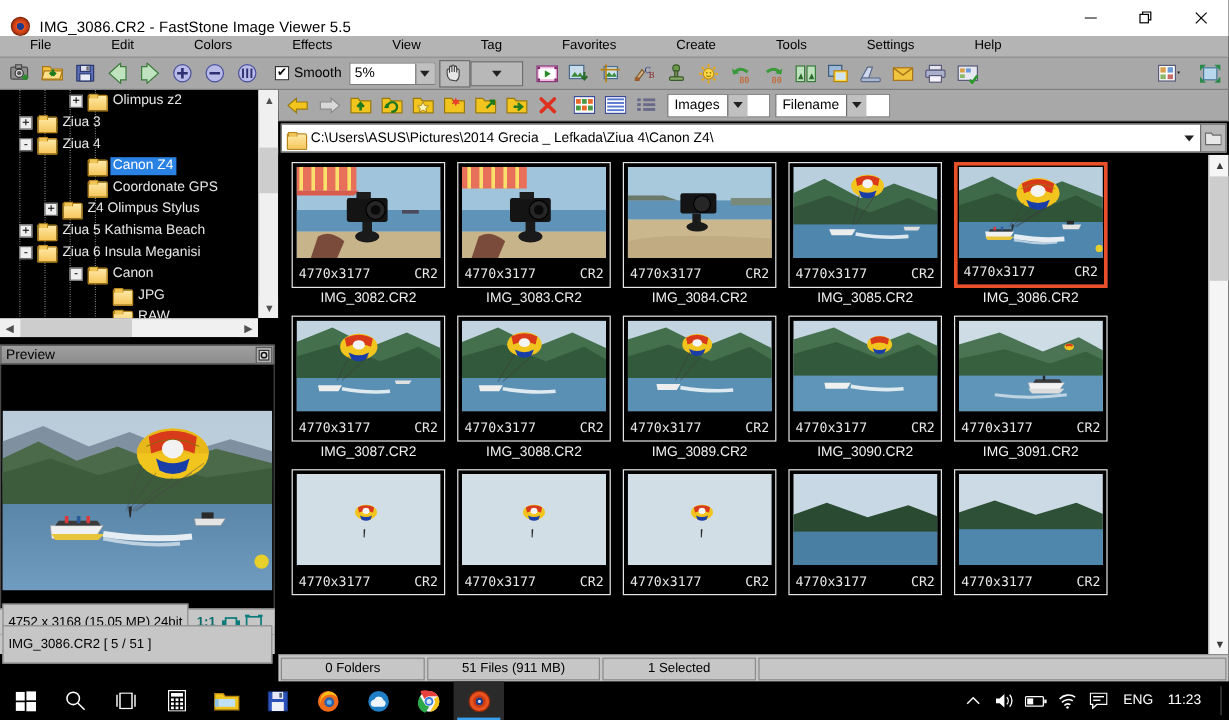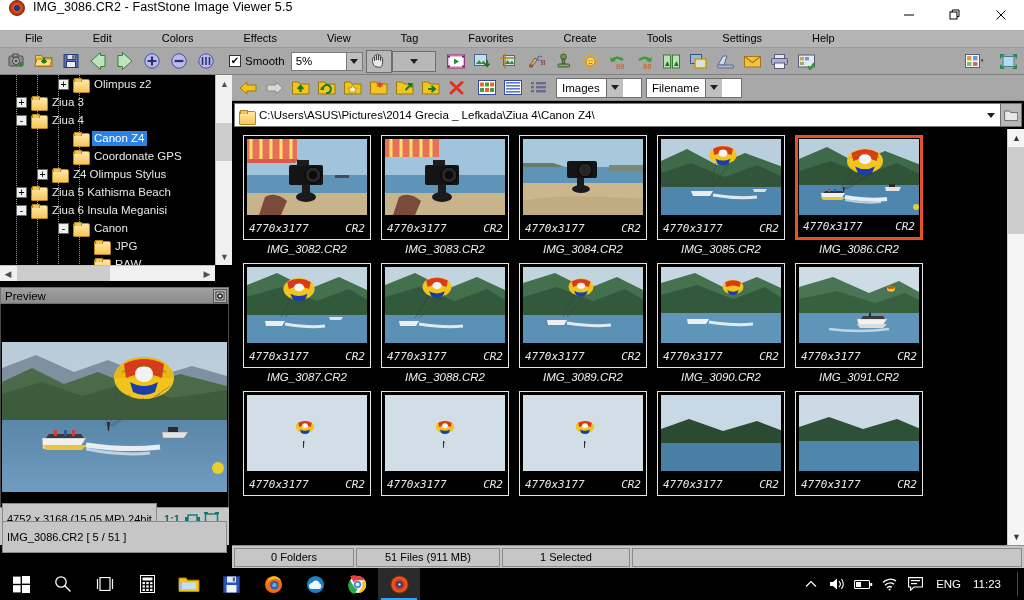--- a/index.html
+++ b/index.html
@@ -8,21 +8,21 @@
     overflow: hidden;
     font-family: "Liberation Sans", sans-serif;
     background: #000;
   }
   #app { position: relative; width: 1024px; height: 600px; }
 
   
   .titlebar {
     position: absolute; left: 0; top: 0; width: 1024px; height: 30px;
     background: #ffffff;
-    display: flex; align-items: flex-start;
+    display: flex; align-items: flex-end;
   }
   .title-icon {
     width: 16px; height: 16px; margin-left: 9px; margin-right: 8px;
     border-radius: 50%;
     background: radial-gradient(circle at 50% 50%, #1a3a8a 0%, #1a3a8a 28%, #e8521f 32%, #c23a12 60%, #8a2a0a 100%);
     border: 1px solid #7a2408;
     flex: 0 0 auto;
   }
   .title-text {
     font-size: 12.5px; color: #000; white-space: nowrap;
@@ -250,21 +250,21 @@
     display: flex; align-items: center; justify-content: center;
   }
 
   .thumbgrid {
     position: absolute; left: 0; top: 54px; width: 792px; height: 416px;
     background: #000; overflow: hidden;
   }
   .thumbgrid-inner {
     position: absolute; left: 0; top: 0; width: 775px; height: 416px;
     padding: 6px 0 0 6px;
-    display: flex; flex-wrap: wrap; align-content: flex-start; font-style: italic;
+    display: flex; flex-wrap: wrap; align-content: flex-start;
   }
   .cell { width: 138px; margin: 0 0 8px 0; padding: 0 5px; }
   .thumb-box {
     width: 128px; height: 105px; border: 1px solid #e6e6e6;
     background: #000; position: relative; overflow: hidden;
   }
   .cell.selected .thumb-box { border: 3px solid #e8502a; width: 128px; height: 105px; }
   .thumb-art { position: absolute; left: 3px; top: 3px; right: 3px; height: 76px; overflow: hidden; }
   .cell.selected .thumb-art { left: 1px; top: 1px; right: 1px; }
   .thumb-meta {

